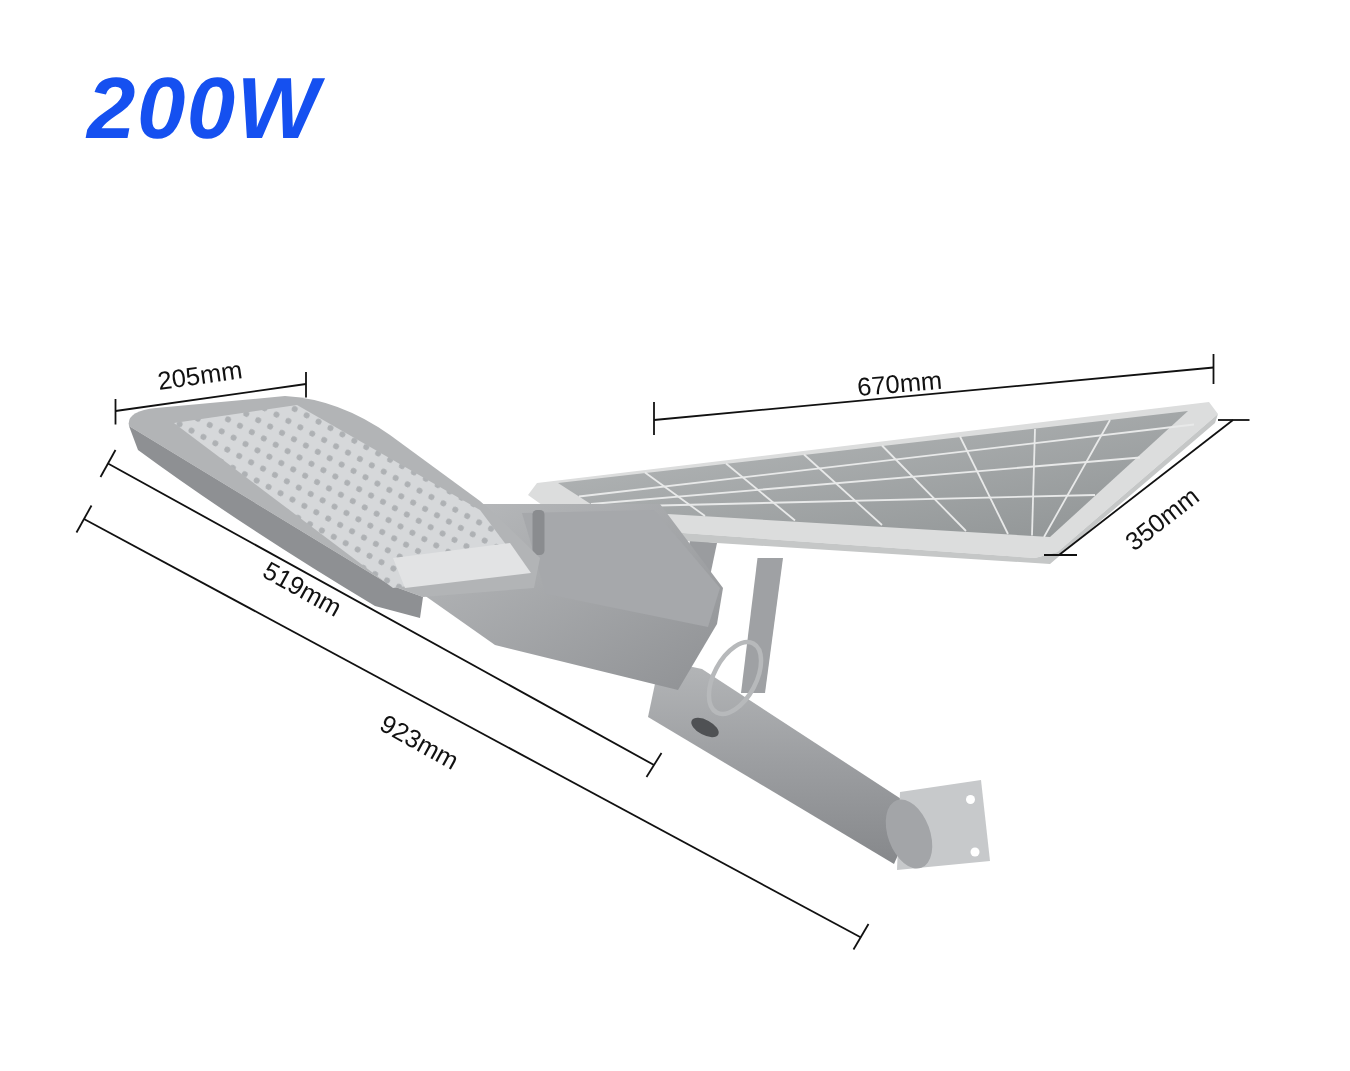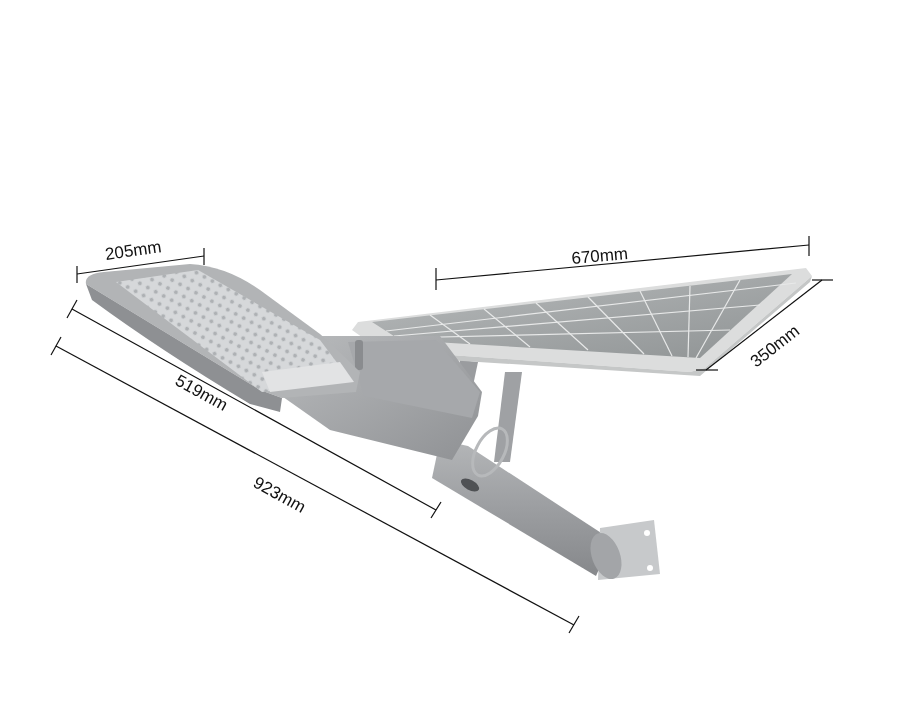--- a/index.html
+++ b/index.html
@@ -5,20 +5,21 @@
   html,body{margin:0;padding:0;background:#ffffff;}
   #canvas{position:relative;width:900px;height:714px;overflow:hidden;background:#fff;font-family:"Liberation Sans",sans-serif;}
   .title{position:absolute;left:58px;top:44px;font-family:"Liberation Sans",sans-serif;font-weight:bold;font-style:italic;font-size:58px;letter-spacing:1px;line-height:1;}
   svg{position:absolute;left:0;top:0;}
   .dim-label{font-family:"Liberation Sans",sans-serif;font-size:17px;fill:#111;}
 </style>
 </head>
 <body>
 
 <div id="canvas">
+  <div class="title" style="color:#1550F0;">200W</div>
 
   <svg width="900" height="714" viewBox="0 0 900 714">
     <defs>
       <linearGradient id="armG" x1="0" y1="0" x2="0" y2="1">
         <stop offset="0" stop-color="#b4b6b8"></stop>
         <stop offset="0.5" stop-color="#9c9ea1"></stop>
         <stop offset="1" stop-color="#86888b"></stop>
       </linearGradient>
       <linearGradient id="bodyG" x1="0" y1="0" x2="1" y2="1">
         <stop offset="0" stop-color="#b9bbbd"></stop>

